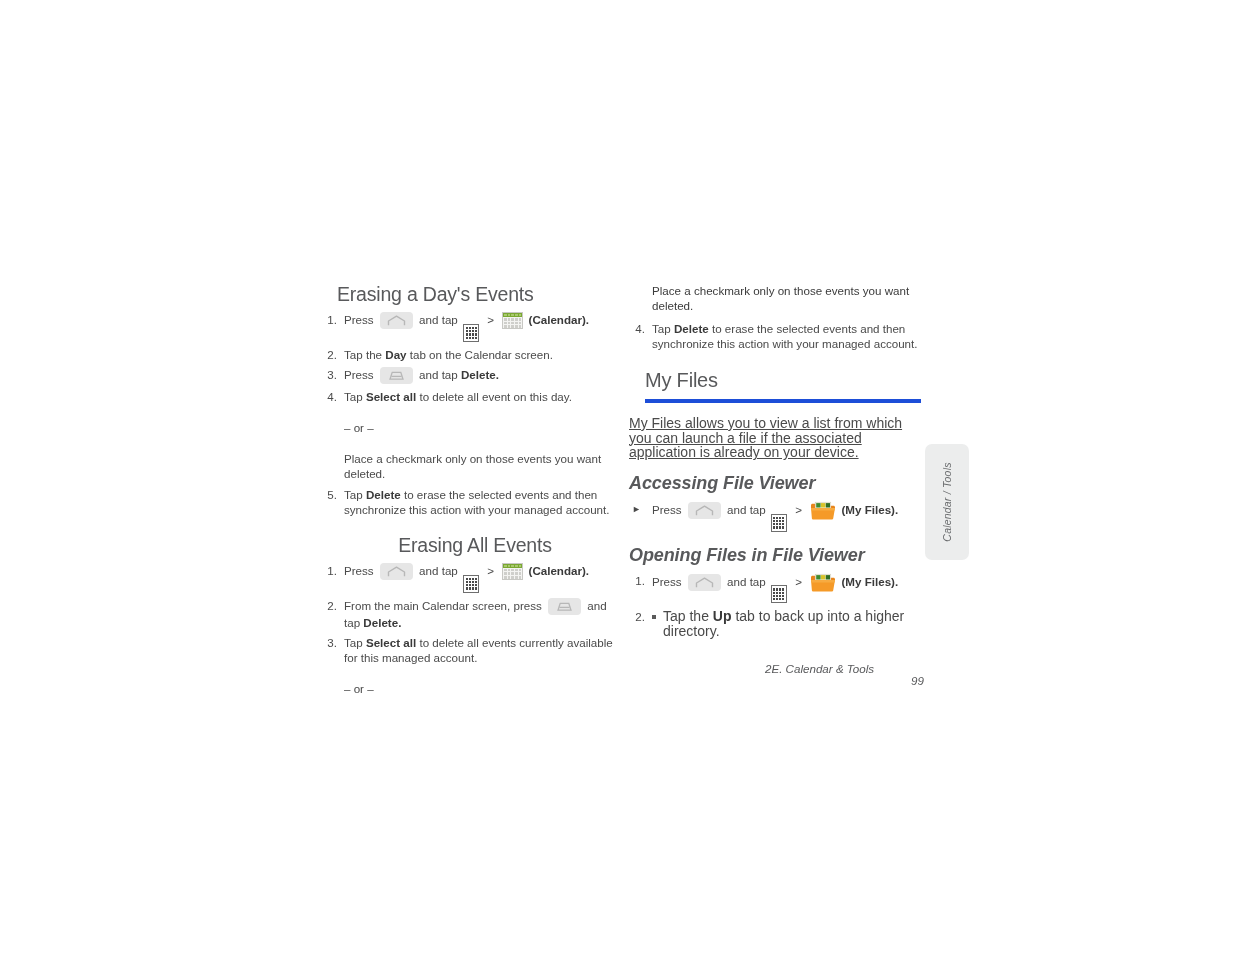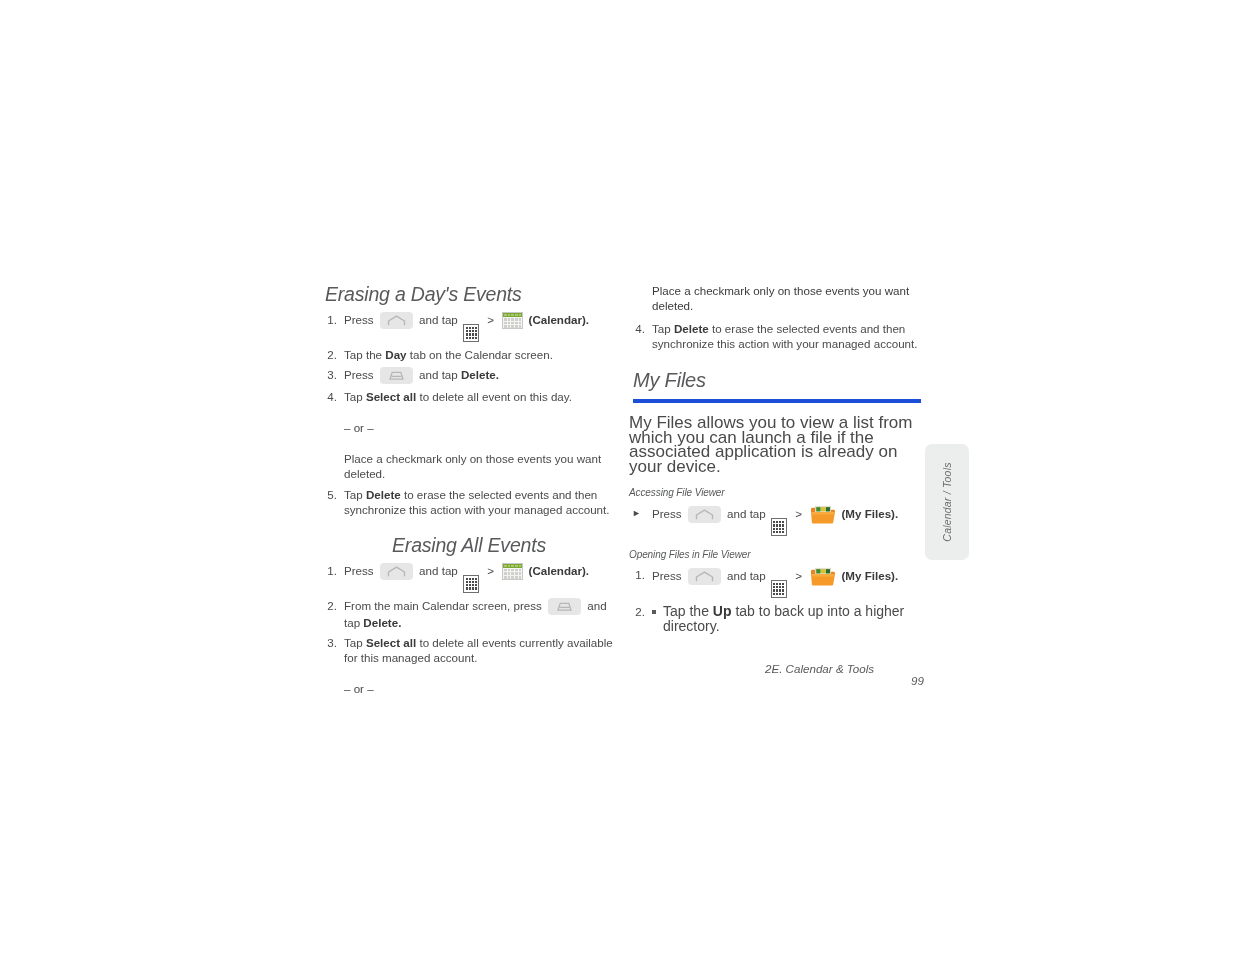--- a/index.html
+++ b/index.html
@@ -27,45 +27,45 @@
   .col {
     position: absolute;
     width: 292px;
   }
   .col-left  { left: 321px; top: 283px; }
   .col-right { left: 629px; top: 283px; }
 
   
   h2.section-title {
     font-size: 19.5px;
-    font-style: italic;
     font-weight: 400;
     color: #58595b;
-    margin: 0 0 6px 4px;
+    margin: 0 0 6px 16px;
     letter-spacing: -0.2px;
   }
   h2.section-title.ruled {
     padding-bottom: 7px;
     border-bottom: 4px solid #1d4ed8;
     margin-bottom: 13px;
     font-size: 20px;
   }
   h3.sub-title {
-    font-size: 10px;
+    font-size: 18px;
     font-style: italic;
-    font-weight: 400;
+    font-weight: 700;
     color: #58595b;
     margin: 0 0 7px 0;
     letter-spacing: -0.1px;
   }
   .body-para {
-    font-size: 17px;
+    font-size: 14px;
     line-height: 14.6px;
     color: #4a4a4a;
     margin: 0 0 13px 0;
+    text-decoration: underline;
   }
 
   
   ol.steps, ul.steps {
     list-style: none;
     margin: 0;
     padding: 0;
   }
   ol.steps > li, ul.steps > li {
     position: relative;

